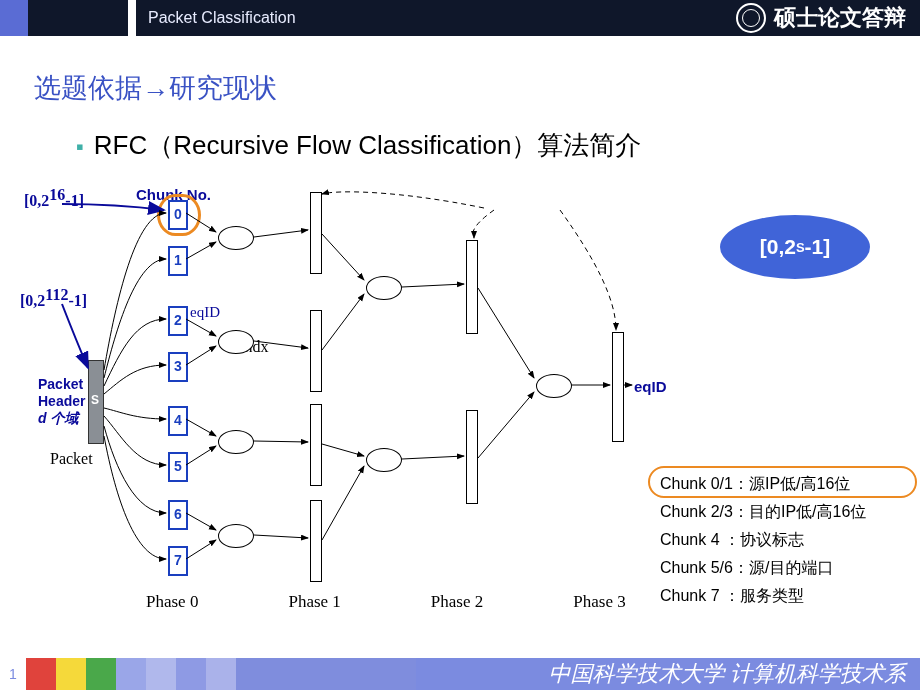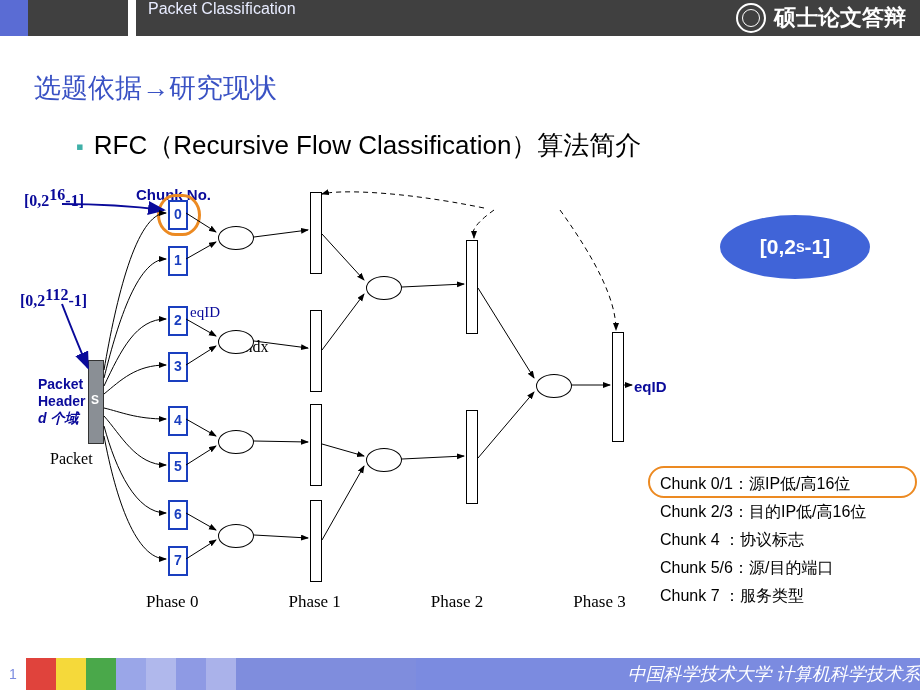--- a/index.html
+++ b/index.html
@@ -1,18 +1,18 @@
 <!DOCTYPE html>
 <html><head>
 <meta charset="utf-8">
 <style>
   html,body{margin:0;padding:0;width:920px;height:690px;background:#fff;font-family:"Microsoft YaHei",Arial,sans-serif;overflow:hidden}
   .slide{position:relative;width:920px;height:690px}
   
-  .topbar{position:absolute;top:0;left:0;width:920px;height:36px;background:#404040;display:flex;color:#fff}
+  .topbar{position:absolute;top:0;left:0;width:920px;height:36px;background:#0f172a;display:flex;align-items:center;color:#fff}
   .tb-left-block{width:28px;height:36px;background:#5a6cd4}
   .tb-gap{width:100px;height:36px}
   .tb-sep{width:8px;height:36px;background:#fff}
   .tb-title{margin-left:12px;font-size:16px;color:#e8ecff}
   .tb-right{margin-left:auto;display:flex;align-items:center;margin-right:14px;font-weight:bold;font-size:22px}
   .tb-logo{width:26px;height:26px;border:2px solid #fff;border-radius:50%;margin-right:8px;position:relative}
   .tb-logo:after{content:"";position:absolute;inset:4px;border:1px solid #fff;border-radius:50%}
   
   .h1{position:absolute;top:70px;left:34px;font-size:27px;color:#3a52c4}
   .bullet{position:absolute;top:128px;left:76px;font-size:26px;color:#000}
@@ -60,21 +60,21 @@
   .badge sup{font-size:13px;vertical-align:super}
   
   .legend{position:absolute;top:470px;left:660px;width:255px;font:16px Arial;color:#000;line-height:28px}
   .legend .row{white-space:nowrap}
   .legend-ring{position:absolute;top:466px;left:648px;width:265px;height:28px;border:2px solid #ec8a22;border-radius:16px}
   
   .bottombar{position:absolute;bottom:0;left:0;width:920px;height:32px;background:#7b8be0;display:flex;align-items:center}
   .bb-num{width:26px;height:32px;background:#fff;color:#7b8be0;font:14px Arial;display:flex;align-items:center;justify-content:center}
   .bb-sq{width:30px;height:32px}
   .bb-decor{flex:0 0 300px;height:32px;background:linear-gradient(90deg,#9aa6e8 0 30px,#b0b8ec 30px 60px,#8e9ae4 60px 90px,#aab2ea 90px 120px,#7f8ddd 120px 300px)}
-  .bb-right{margin-left:auto;color:#fff;font-style:italic;font-family:"KaiTi","STKaiti",serif;font-size:18px}
+  .bb-right{margin-left:auto;margin-right:14px;color:#fff;font-style:italic;font-family:"KaiTi","STKaiti",serif;font-size:22px}
 </style>
 </head>
 <body>
 
 <div class="slide">
 
   <div class="topbar">
     <div class="tb-left-block"></div>
     <div class="tb-gap"></div>
     <div class="tb-sep"></div>

